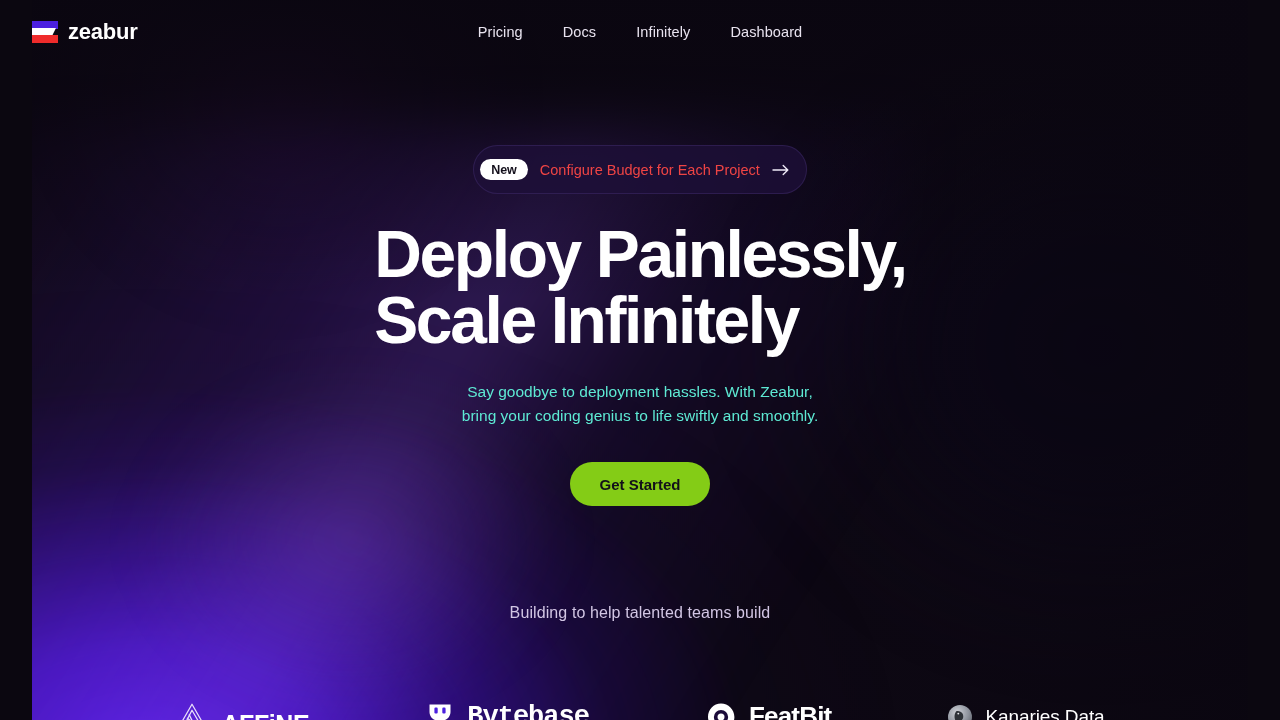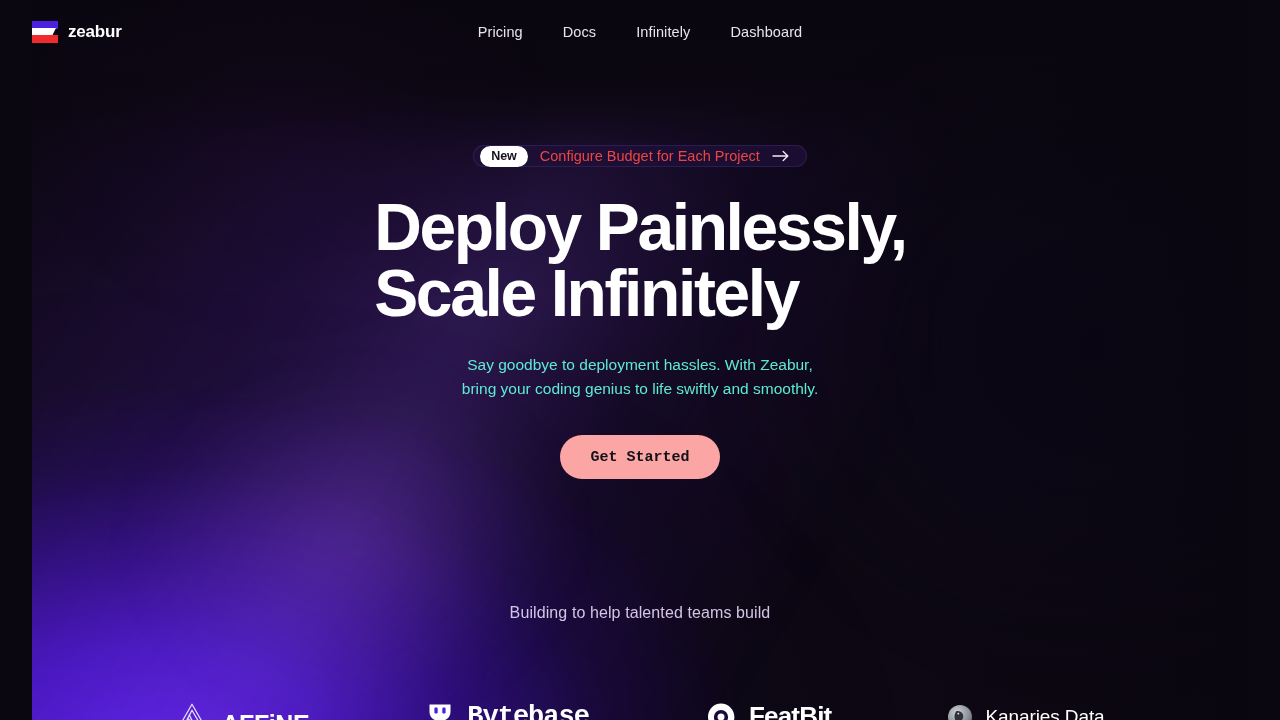--- a/index.html
+++ b/index.html
@@ -149,21 +149,21 @@
     width: 26px; height: 8px;
     background: #ef2b2b;
   }
   .brand-mark .bm-notch {
     position: absolute; left: 0; top: 7px;
     width: 9px; height: 8px;
     background: #ffffff;
   }
   .brand-name {
     color: #ffffff;
-    font-size: 17px;
+    font-size: 22px;
     font-weight: 700;
     letter-spacing: -0.2px;
   }
 
   .nav {
     position: absolute;
     left: 50%;
     transform: translateX(-50%);
     display: flex;
     align-items: center;
@@ -216,21 +216,21 @@
     left: 0; top: 0;
     width: 1280px;
     z-index: 30;
     display: flex;
     flex-direction: column;
     align-items: center;
   }
 
   .announce {
     margin-top: 145px;
-    height: 22px;
+    height: 49px;
     display: inline-flex;
     align-items: center;
     gap: 12px;
     padding: 0 16px 0 6px;
     border-radius: 999px;
     background: rgba(30, 16, 56, 0.78);
     border: 1px solid rgba(120, 88, 190, 0.20);
     cursor: pointer;
     text-decoration: none;
     justify-content: center;
@@ -278,23 +278,23 @@
     text-align: center;
   }
   .subtitle .sub2 { display: block; }
 
   .cta {
     margin-top: 34px;
     height: 44px;
     padding: 0 30px;
     border: none;
     border-radius: 999px;
-    background: #fca5a5;
+    background: #84cc16;
     color: #12101a;
-    font-family: Liberation Mono, monospace;
+    font-family: Liberation Sans, sans-serif;
     font-size: 15px;
     font-weight: 700;
     cursor: pointer;
     display: flex;
     align-items: center;
     justify-content: center;
   }
 
   
   .logos-section {

